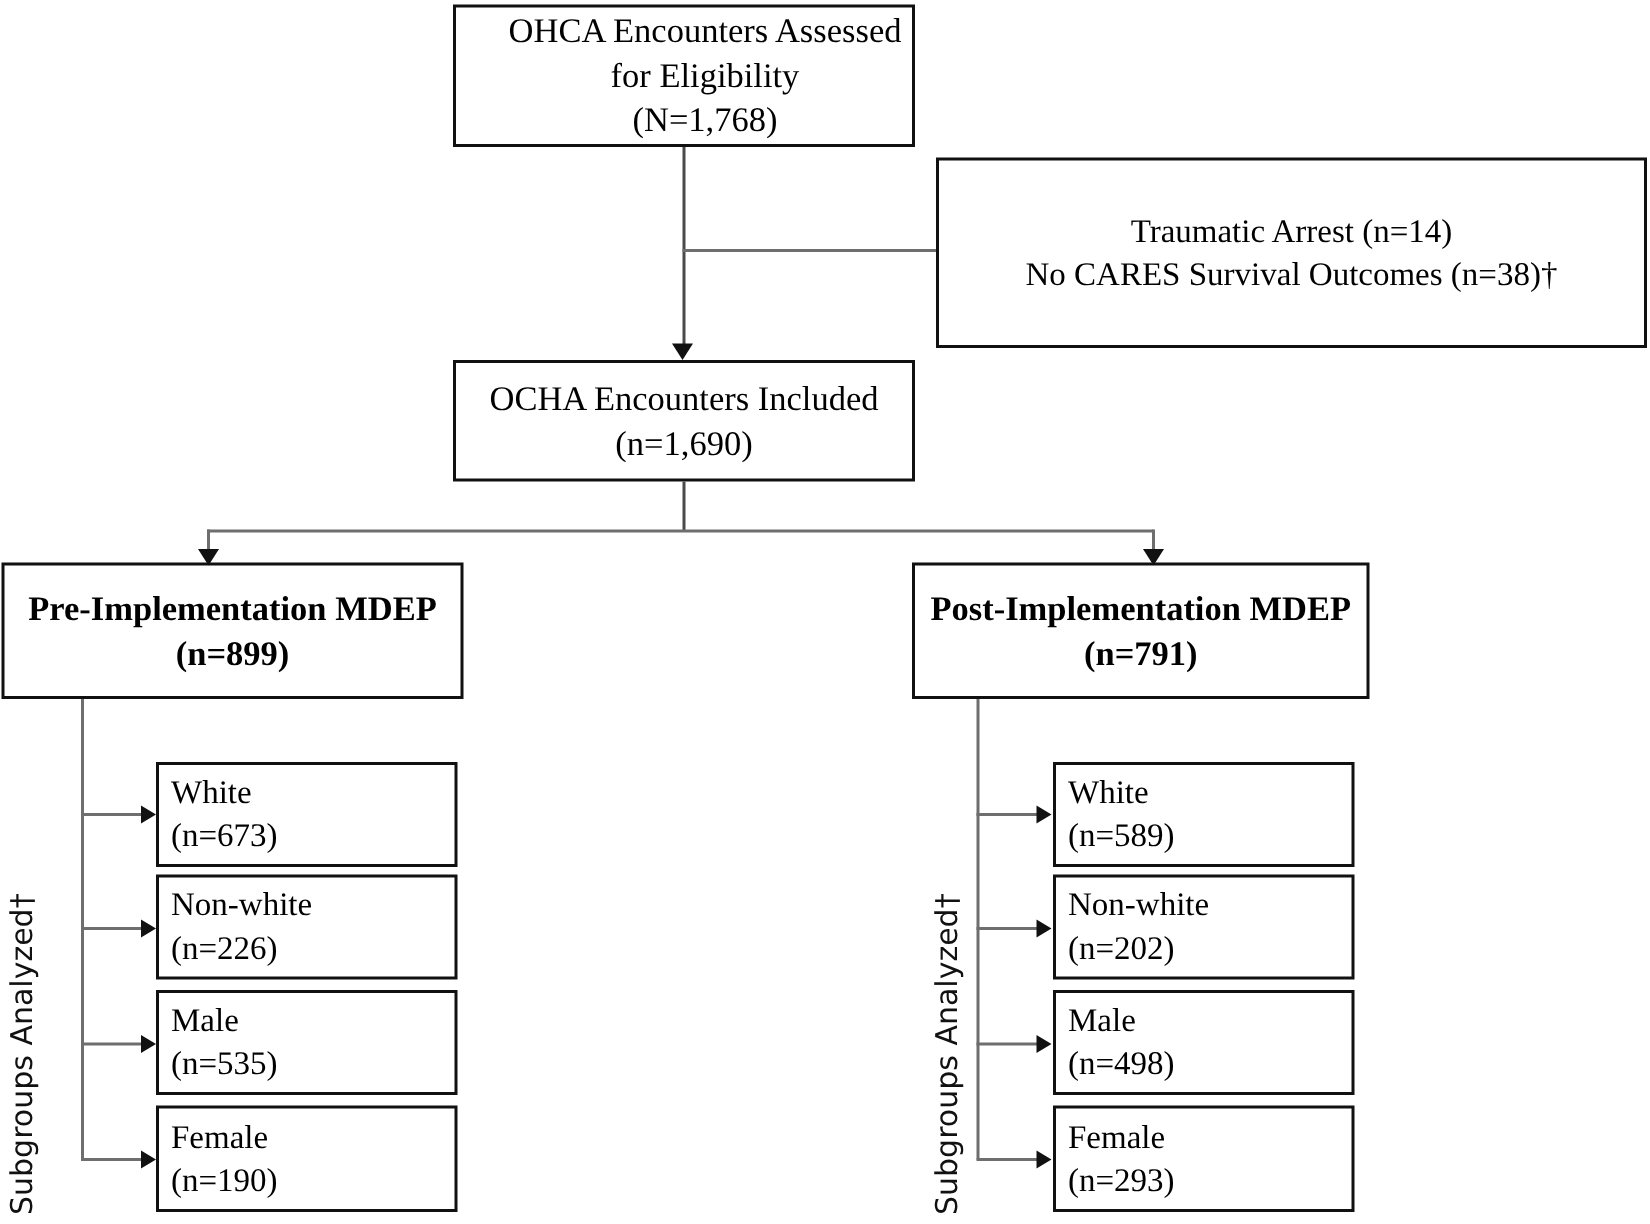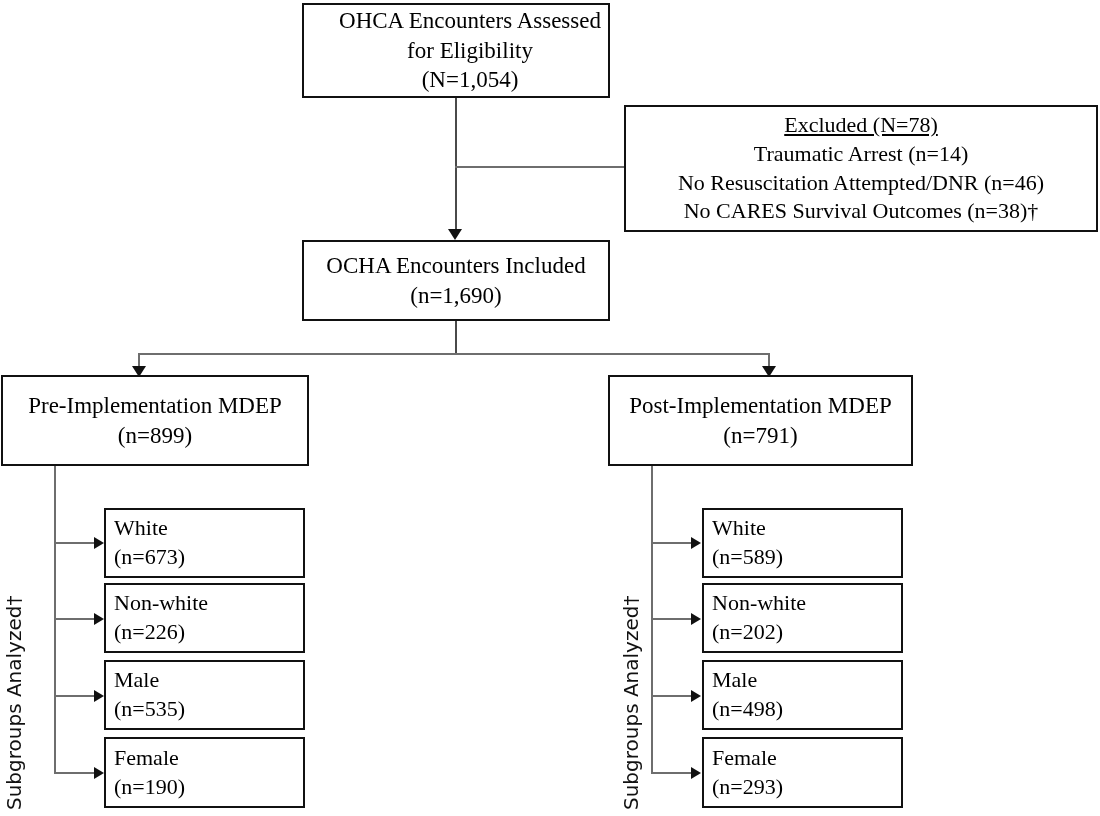--- a/index.html
+++ b/index.html
@@ -37,21 +37,21 @@
   .box-line {
     display: block;
     white-space: nowrap;
   }
   .box-line.underline {
     text-decoration: underline;
     text-underline-offset: 2px;
   }
   .fs-top    { font-size: 23px; }
   .fs-excl   { font-size: 22px; }
-  .fs-branch { font-size: 23px; }
+  .fs-branch { font-size: 23px; font-weight: bold; }
   .fs-sub    { font-size: 22px; }
 
   
   .v-line, .h-line {
     position: absolute;
     background: #4a4a4a;
   }
   .v-line { width: 2px; }
   .h-line { height: 2px; }
   .v-line.thin, .h-line.thin { background: #6e6e6e; }
@@ -82,27 +82,25 @@
   }
 </style>
 </head>
 <body>
 
 <div id="canvas">
 
   <div class="box fs-top" style="left:302px; top:3px; width:308px; height:95px;padding-left:28px;">
     <span class="box-line">OHCA Encounters Assessed</span>
     <span class="box-line">for Eligibility</span>
-    <span class="box-line">(N=1,054)</span>
+    <span class="box-line">(N=1,768)</span>
   </div>
 
   <div class="box fs-excl" style="left:624px; top:105px; width:474px; height:127px;">
-    <span class="box-line underline">Excluded (N=78)</span>
     <span class="box-line">Traumatic Arrest (n=14)</span>
-    <span class="box-line">No Resuscitation Attempted/DNR (n=46)</span>
     <span class="box-line">No CARES Survival Outcomes (n=38)†</span>
   </div>
 
   <div class="box fs-top" style="left:302px; top:240px; width:308px; height:81px;">
     <span class="box-line">OCHA Encounters Included</span>
     <span class="box-line">(n=1,690)</span>
   </div>
 
   <div class="box fs-branch" style="left:1px; top:375px; width:308px; height:91px;">
     <span class="box-line">Pre-Implementation MDEP</span>

